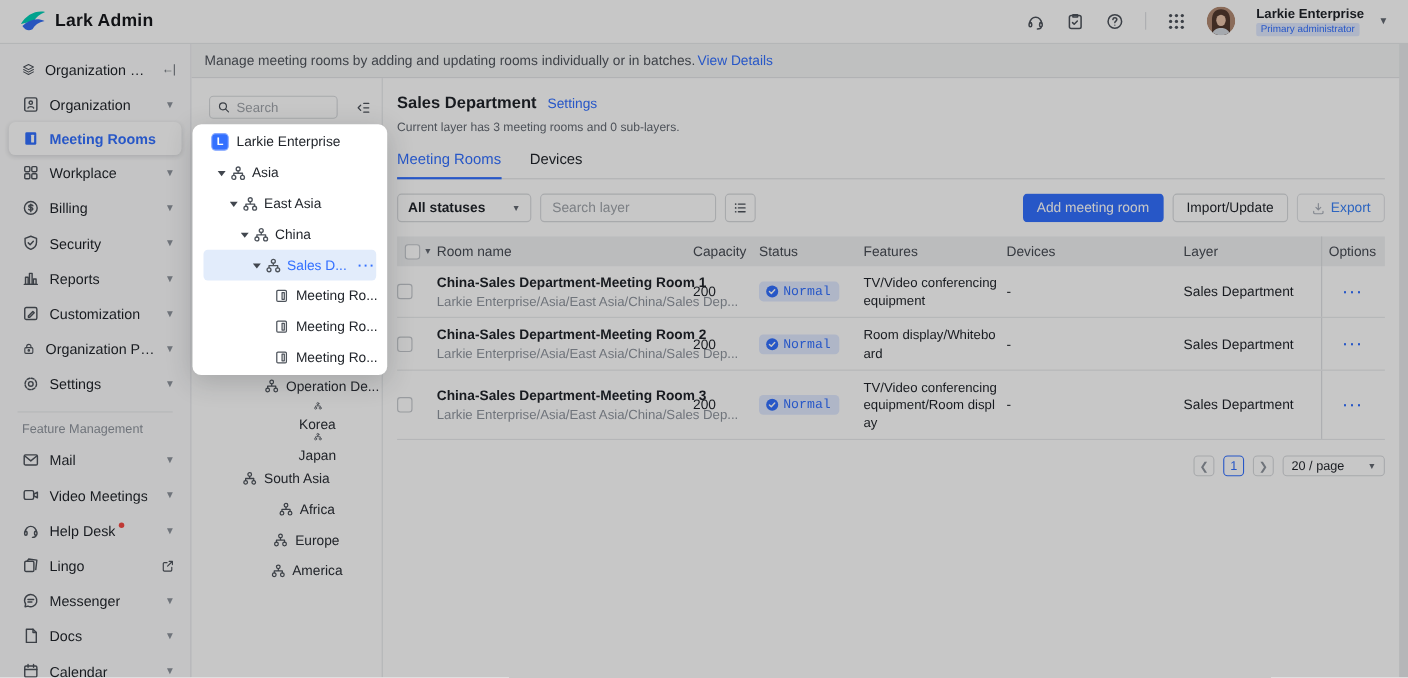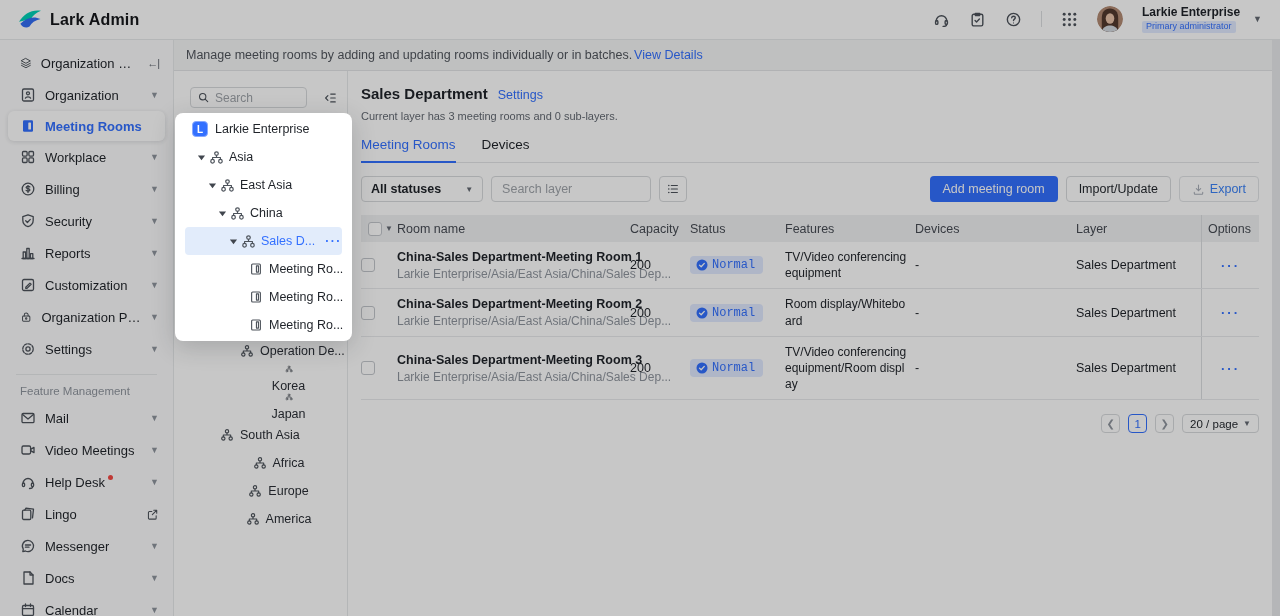--- a/index.html
+++ b/index.html
@@ -122,21 +122,21 @@
   .features-cell{ font-size:12px; line-height:1.35; word-break:break-all; }
   .more-dots{ color:#3370ff; font-weight:bold; letter-spacing:2px; font-size:13px; cursor:pointer; }
   .row .col-options{ justify-content:center; padding-right:0; }
 
   
   .pagination{ margin-top:14px; display:flex; justify-content:flex-end; align-items:center; gap:8px; }
   .pg-btn{ width:19px; height:19px; border:1px solid #d8dadd; border-radius:4px; background:#fff;
     display:flex; align-items:center; justify-content:center; font-size:10px; color:#8f959e; cursor:pointer; }
   .pg-btn.current{ border-color:#3370ff; color:#3370ff; font-size:11.5px; }
   .pg-size{ height:19px; border:1px solid #d8dadd; border-radius:4px; background:#fff; display:flex;
-    align-items:center; gap:5px; padding:0 7px; font-size:11.5px; color:#1f2329; cursor:pointer; }
+    align-items:center; gap:21px; padding:0 7px; font-size:11.5px; color:#1f2329; cursor:pointer; }
   .pg-size .chev{ font-size:8px; color:#646a73; }
 
   .scroll-strip{ position:absolute; right:0; top:40px; bottom:0; width:8px; background:#e8eaec; z-index:12; }
 
   
   .backdrop{ position:absolute; inset:0; background:rgba(0,0,0,0.22); z-index:50; pointer-events:none; }
   .tree-popover{
     position:absolute; left:175px; top:113px; width:177px; background:#fff; border-radius:8px;
     box-shadow:0 6px 24px rgba(31,35,41,.2); z-index:60; padding:2px 0; overflow:hidden;
   }

